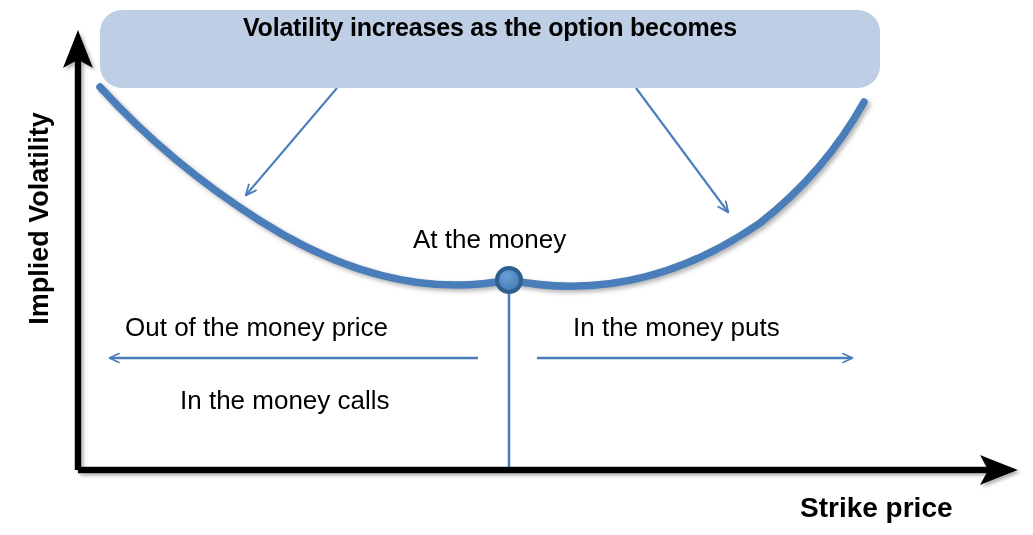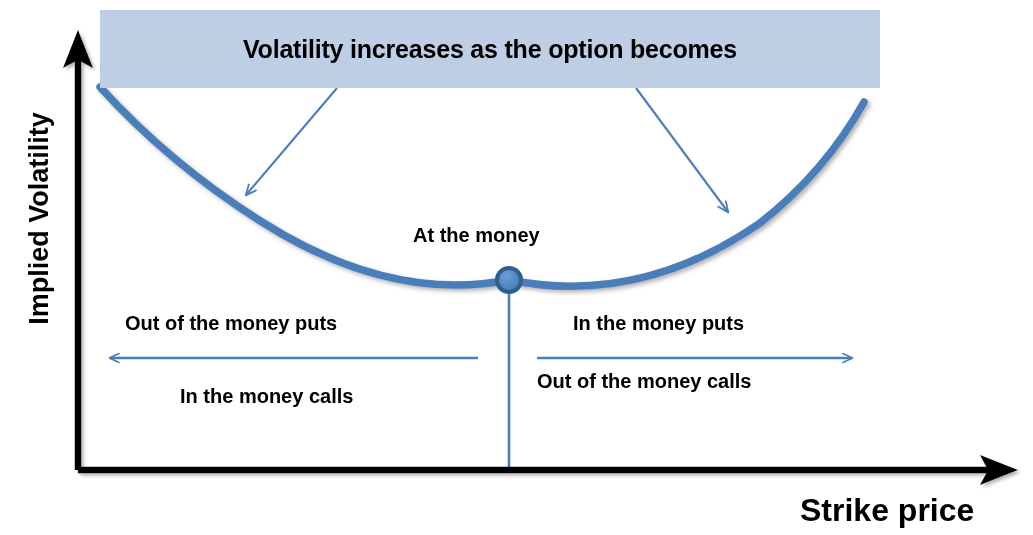--- a/index.html
+++ b/index.html
@@ -29,22 +29,22 @@
   #callout-box {
     position: absolute;
     left: 100px;
     top: 10px;
     width: 780px;
     height: 78px;
     background: #bdcee5;
     display: flex;
     flex-direction: column;
     align-items: center;
-    justify-content: center;
     z-index: 6;
+    border-radius: 22px;
   }
   #callout-box .line {
     font-size: 25px;
     font-weight: bold;
     color: #000000;
     line-height: 34px;
     letter-spacing: -0.2px;
     white-space: nowrap;
   }
 
@@ -59,32 +59,32 @@
     font-size: 27px;
     font-weight: bold;
     color: #000000;
     white-space: nowrap;
     z-index: 5;
   }
   #x-axis-label {
     position: absolute;
     left: 800px;
     top: 492px;
-    font-size: 32px;
+    font-size: 28px;
     font-weight: bold;
     color: #000000;
     white-space: nowrap;
     z-index: 5;
   }
 
   
   .plain-text {
     position: absolute;
-    font-size: 20px;
-    font-weight: bold;
+    font-size: 26px;
+    font-weight: normal;
     color: #000000;
     white-space: nowrap;
     z-index: 5;
     text-align: center;
   }
   #at-the-money-label { left: 413px; top: 224px; }
   #otm-puts-label     { left: 125px; top: 312px; }
   #itm-calls-label    { left: 180px; top: 385px; }
   #itm-puts-label     { left: 573px; top: 312px; }
   #otm-calls-label    { left: 537px; top: 370px; }
@@ -157,21 +157,20 @@
 
   <div id="callout-box">
     <div class="line">Volatility increases as the option becomes</div>
   </div>
 
   <div id="y-axis-label">Implied Volatility</div>
   <div id="x-axis-label">Strike price</div>
 
   <div id="at-the-money-label" class="plain-text">At the money</div>
 
-  <div id="otm-puts-label" class="plain-text">Out of the money puts</div>
+  <div id="otm-puts-label" class="plain-text">Out of the money price</div>
 
   <div id="itm-calls-label" class="plain-text">In the money calls</div>
 
   <div id="itm-puts-label" class="plain-text">In the money puts</div>
 
-  <div id="otm-calls-label" class="plain-text">Out of the money calls</div>
 
 </div>
 
 </body></html>

